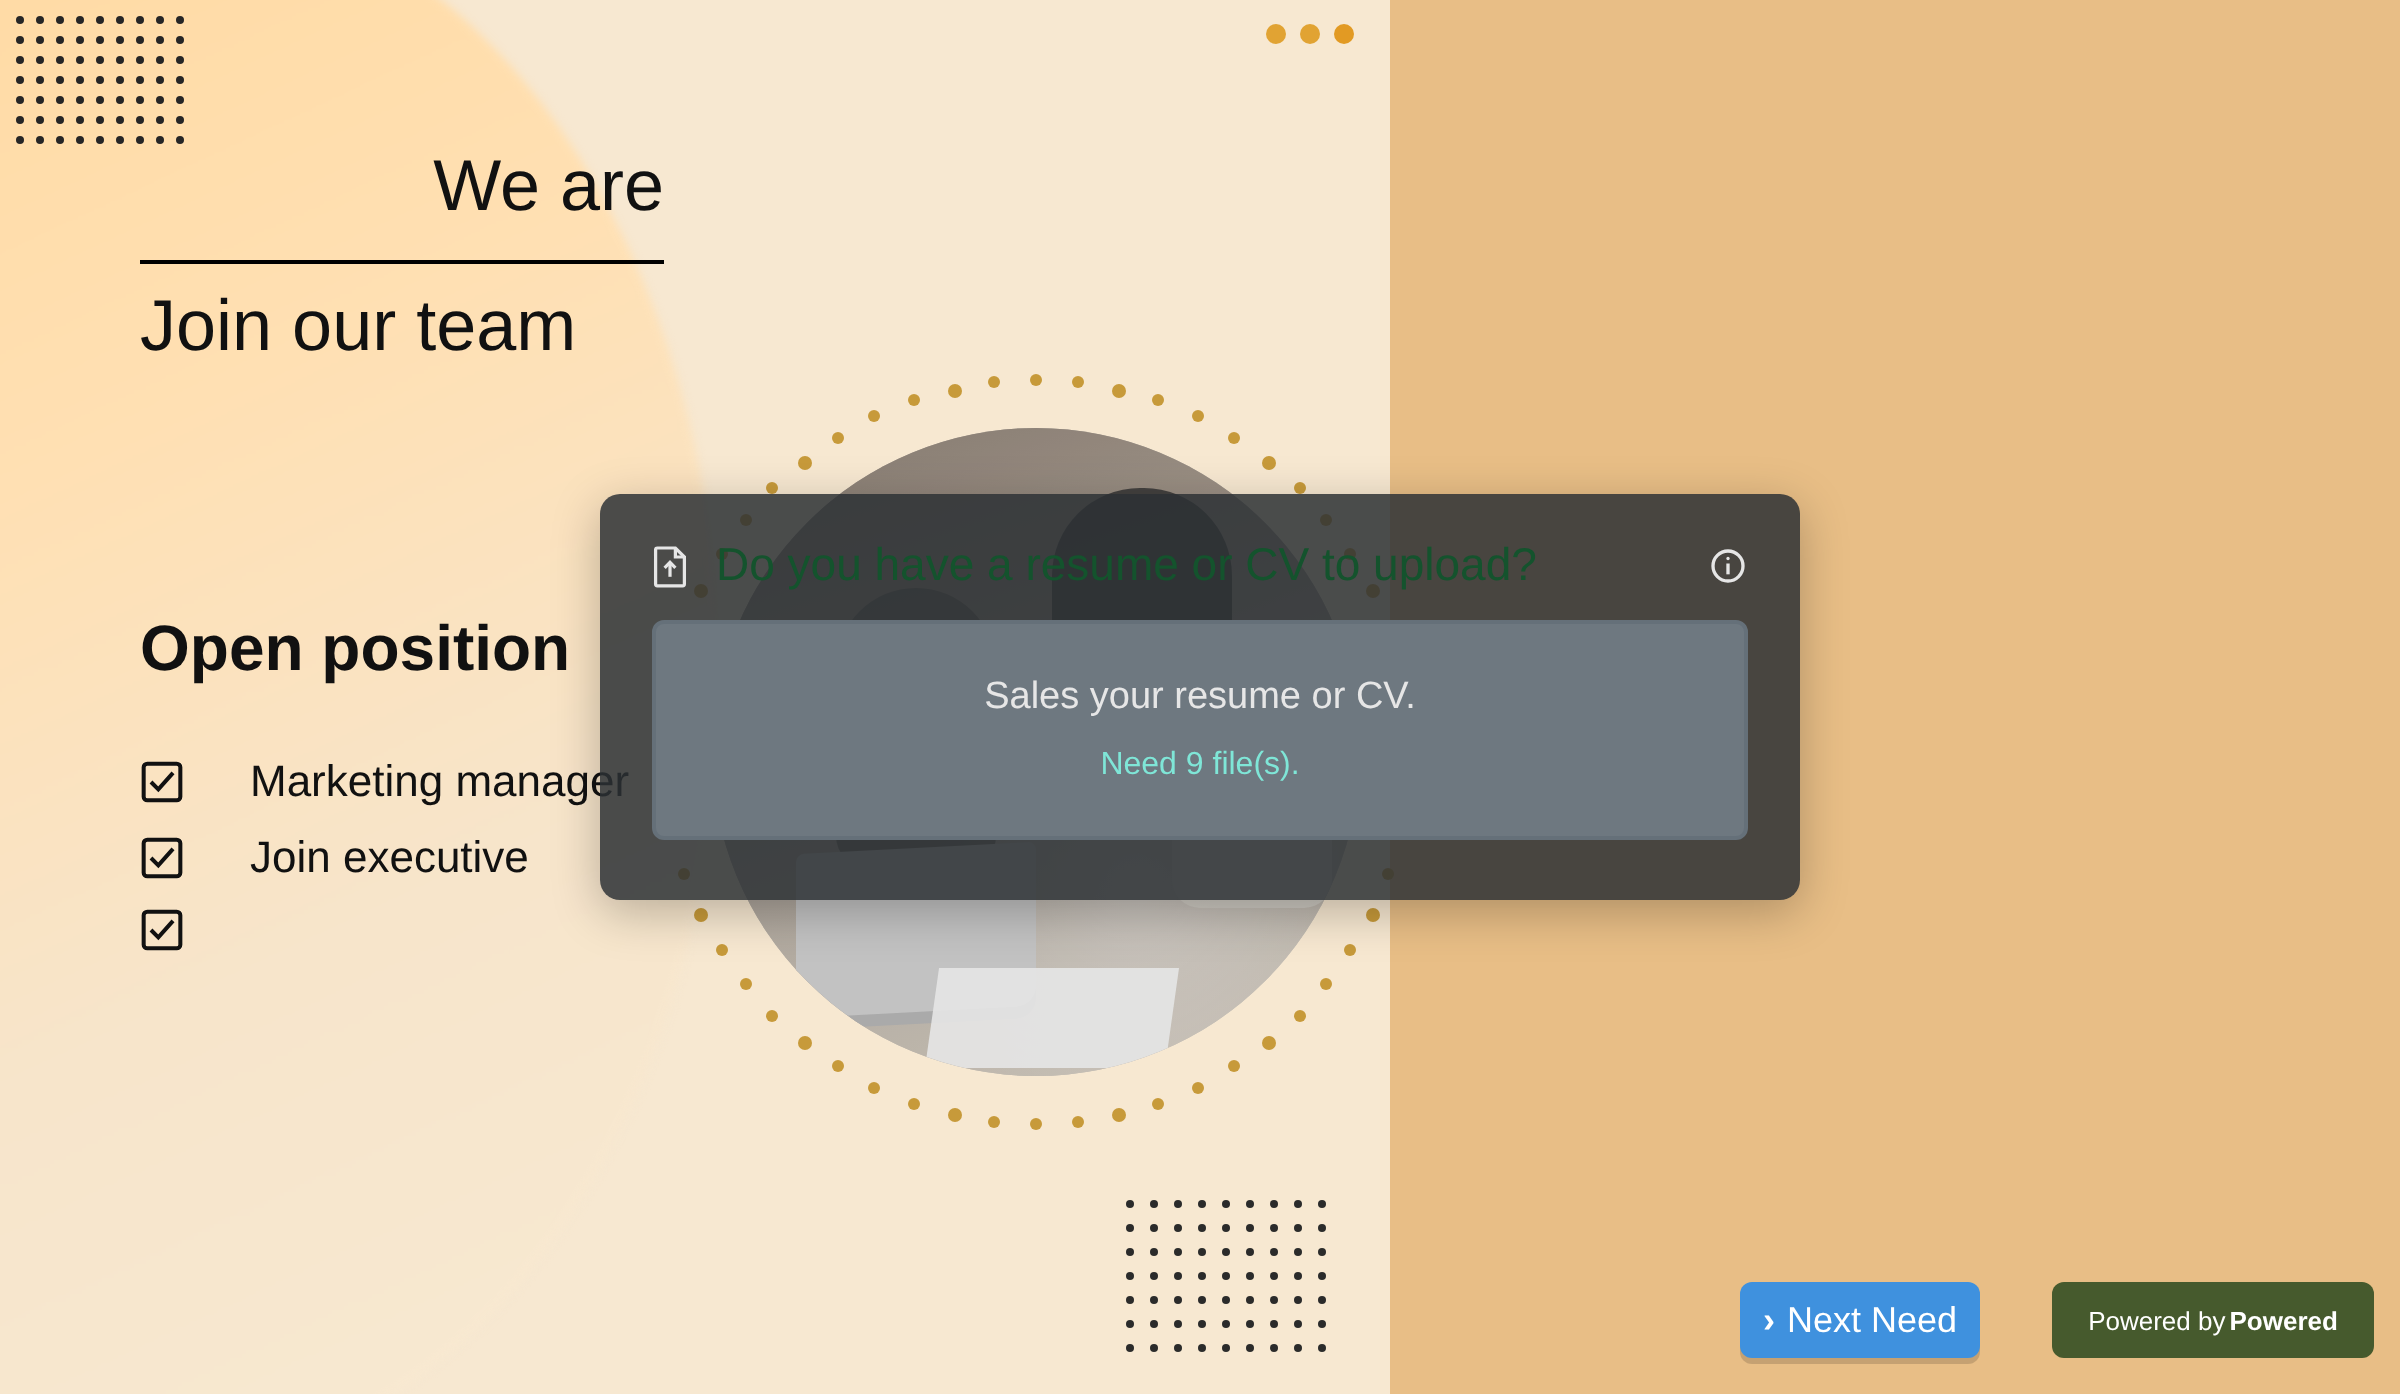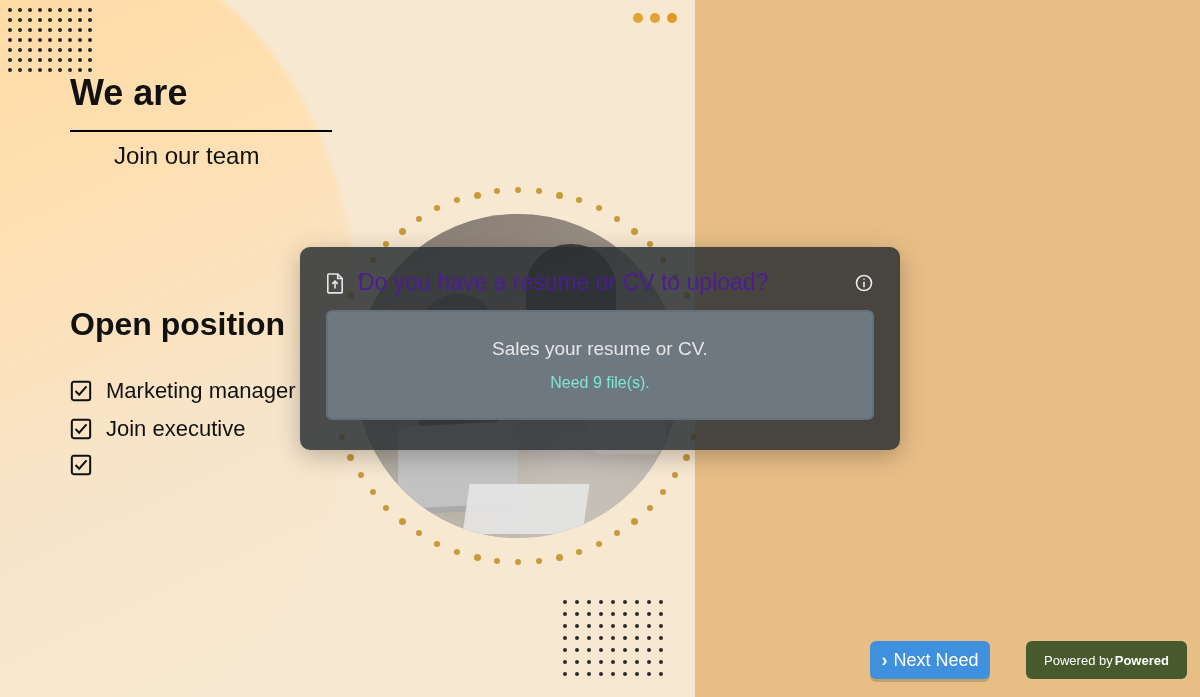--- a/index.html
+++ b/index.html
@@ -23,29 +23,29 @@
   .dots-tl div{position:absolute;width:4px;height:4px;border-radius:50%;background:#262626;}
   
   .dots-top-tri{position:absolute;left:633px;top:8px;}
   .dots-top-tri span{display:inline-block;width:10px;height:10px;border-radius:50%;margin-right:7px;vertical-align:middle;}
   
   .dots-br{position:absolute;left:563px;top:600px;width:100px;height:70px;pointer-events:none;}
   .dots-br div{position:absolute;width:4px;height:4px;border-radius:50%;background:#2b2b2b;}
 
   
   .hero{position:absolute;left:70px;top:72px;color:#111;}
-  .hero .line1{font-size:36px;font-weight:700;letter-spacing:0px;}
+  .hero .line1{font-size:36px;font-weight:400;letter-spacing:0px;text-align:right;}
   .hero .line2{font-size:60px;font-weight:900;letter-spacing:3px;margin-top:-4px;}
   .hero .rule{border:none;border-top:2px solid #000;width:262px;margin:16px 0 10px 0;}
-  .hero .line3{font-size:24px;font-weight:500;margin-left:44px;}
+  .hero .line3{font-size:36px;font-weight:500;}
 
   .open-pos{position:absolute;left:70px;top:306px;}
   .open-pos h2{font-size:32px;font-weight:800;color:#111;}
   .positions{position:absolute;left:70px;top:378px;}
-  .positions .item{display:flex;align-items:center;margin-bottom:12px;color:#111;font-size:22px;}
+  .positions .item{display:flex;align-items:center;margin-bottom:12px;color:#111;font-size:22px;gap:19px;}
   .positions svg{width:22px;height:22px;margin-right:14px;flex:0 0 auto;}
 
   
   .hero-img-wrap{
     position:absolute;left:356px;top:214px;width:324px;height:324px;border-radius:50%;
     overflow:hidden;
     background:linear-gradient(135deg,#b3a08d 0%,#cabfae 40%,#e5dbca 100%);
     filter:saturate(.6) brightness(.9);
   }
   .hero-img-inner{
@@ -69,21 +69,21 @@
   .ring{position:absolute;left:322px;top:180px;width:392px;height:392px;pointer-events:none;}
   .ring div{position:absolute;width:6px;height:6px;border-radius:50%;background:#c79a3a;}
 
   
   .modal{
     position:absolute;left:300px;top:247px;width:600px;height:203px;
     background:rgba(44,48,52,.85);border-radius:10px;
     box-shadow:0 6px 24px rgba(0,0,0,.25);color:#e8e8e8;
   }
   .modal-head{display:flex;align-items:center;padding:22px 26px 14px 26px;}
-  .modal-head .ttl{font-size:23px;font-weight:400;margin-left:14px;flex:1;color:#4c1d95;}
+  .modal-head .ttl{font-size:23px;font-weight:400;margin-left:14px;flex:1;color:#14532d;}
   .modal-head svg{flex:0 0 auto;}
   .info-icon{cursor:pointer;}
   .upload-box{
     margin:0 26px 24px 26px;height:110px;border:2px solid #657079;border-radius:6px;
     background:#6e7880;
     display:flex;flex-direction:column;align-items:center;justify-content:center;
     cursor:pointer;
   }
   .upload-box .ln1{font-size:19px;color:#e6e6e6;}
   .upload-box .ln2{font-size:16px;color:#7fe6d7;margin-top:14px;}

